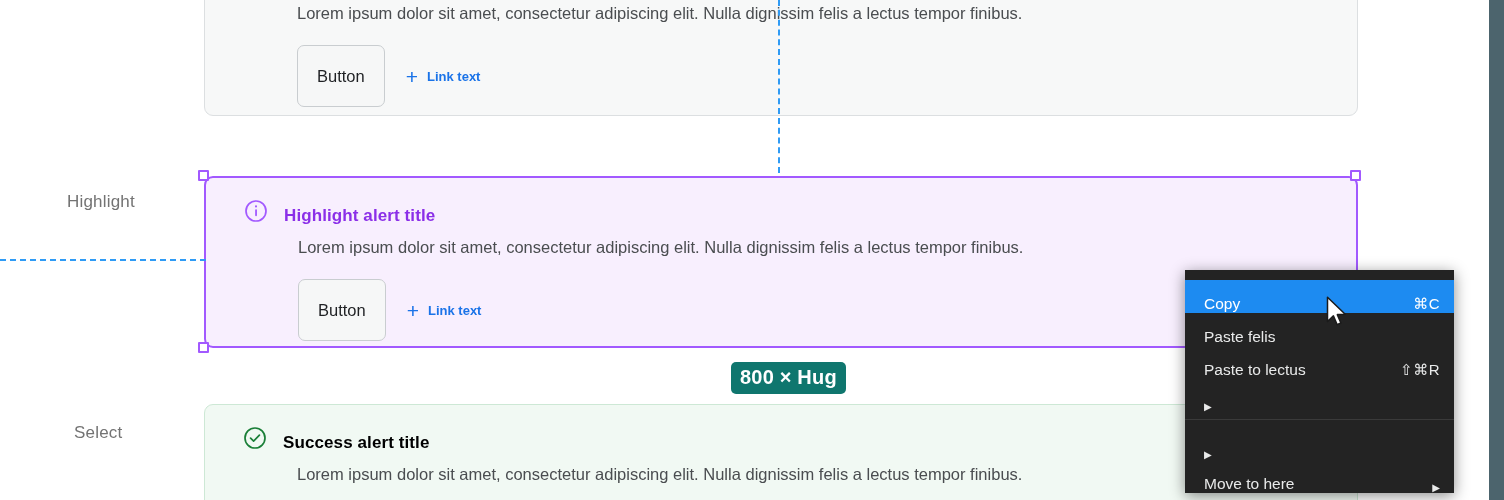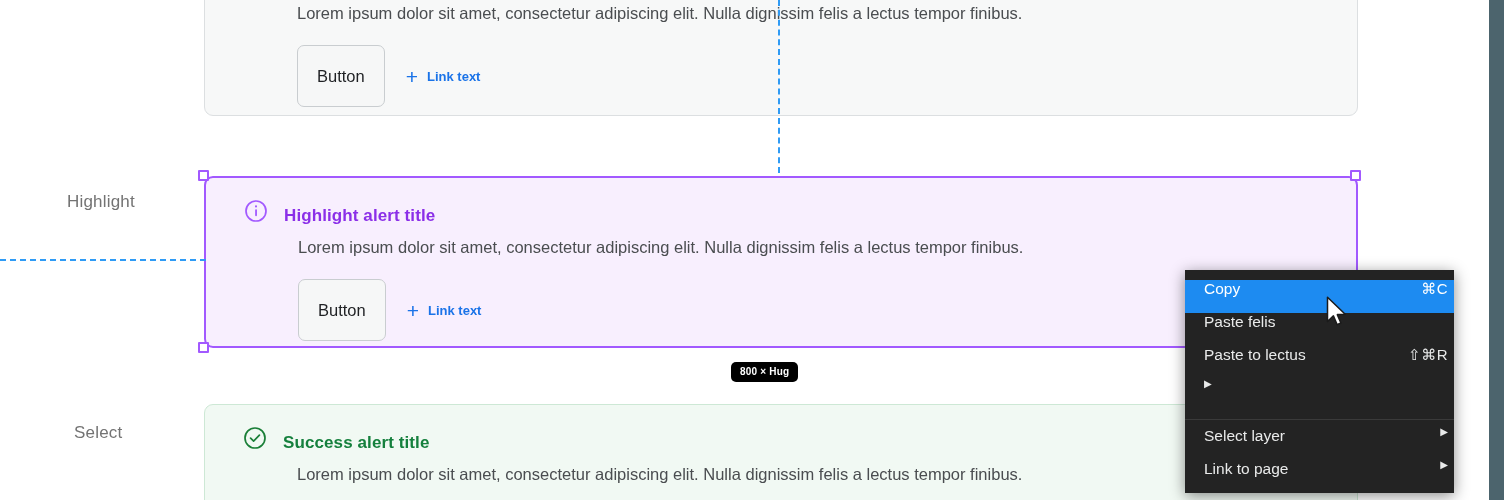--- a/index.html
+++ b/index.html
@@ -72,21 +72,21 @@
   .alert-head {
     display: flex; align-items: flex-end; gap: 16px;
     padding-top: 20px;
   }
   .alert-icon { flex: 0 0 auto; margin-top: 1px; }
   .alert-title {
     font-size: 17px; font-weight: bold; letter-spacing: 0.1px;
     line-height: 22px;
   }
   .alert.highlight .alert-title { color: #8b2fe8; }
-  .alert.success   .alert-title { color: #15803d; }
+  .alert.success   .alert-title { color: #000000; }
 
   .alert-body {
     font-size: 16.5px; color: #4a4d50; line-height: 24px;
     padding-left: 54px; padding-top: 8px;
     white-space: nowrap;
   }
   .alert.neutral .alert-body { padding-top: 0; }
 
   .alert-actions {
     display: flex; align-items: center; gap: 21px;
@@ -110,40 +110,40 @@
   
   .handle {
     position: absolute; width: 11px; height: 11px;
     background: #ffffff; border: 2px solid #a259ff;
     border-radius: 1px;
   }
 
   
   .size-badge {
     position: absolute; left: 731px; top: 362px;
-    background: #000000; color: #ffffff;
-    font-size: 10px; font-weight: bold;
+    background: #0f766e; color: #ffffff;
+    font-size: 20px; font-weight: bold;
     padding: 4px 9px 5px; border-radius: 5px;
     white-space: nowrap; letter-spacing: 0.2px;
   }
 
   
   .ctx-menu {
     position: absolute; left: 1185px; top: 270px;
     width: 269px;
     background: #232323;
     padding: 10px 0 0 0;
     color: #e9eaea;
     font-size: 15.5px;
     box-shadow: 0 3px 14px rgba(0,0,0,0.45);
     overflow: hidden;
   }
   .ctx-item {
-    display: flex; align-items: flex-start;
-    height: 33px; padding: 0 6px 0 19px;
+    display: flex; align-items: flex-end;
+    height: 33px; padding: 0 14px 0 19px;
     cursor: default; white-space: nowrap;
   }
   .ctx-item.selected { background: #1d8bf1; color: #ffffff; }
   .ctx-label { flex: 1 1 auto; }
   .ctx-shortcut { color: #e9eaea; font-size: 15px; letter-spacing: 0.5px; }
   .ctx-item.selected .ctx-shortcut { color: #ffffff; }
   .ctx-arrow { font-size: 10px; color: #e9eaea; line-height: 1; }
   .ctx-sep { height: 1px; background: #3a3a3a; margin: 7px 0 7px 0; }
 
   
@@ -235,26 +235,25 @@
       <span class="ctx-shortcut">⇧⌘R</span>
     </div>
 
     <div class="ctx-item">
       <span class="ctx-arrow">▶</span>
     </div>
 
     <div class="ctx-sep"></div>
 
     <div class="ctx-item">
-      <span class="ctx-label">Select layer</span>
       <span class="ctx-arrow">▶</span>
     </div>
 
     <div class="ctx-item">
-      <span class="ctx-label">Link to page</span>
+      <span class="ctx-label">Move to here</span>
       <span class="ctx-arrow">▶</span>
     </div>
   </div>
 
   <div class="cursor">
     <svg width="22" height="32" viewBox="0 0 22 32">
       <path d="M1.5 1.2 L1.5 25.5 L7.4 19.9 L11.1 28.6 L14.9 27.0 L11.3 18.6 L19.2 18.2 Z" fill="#ffffff" stroke="#1b1b1b" stroke-width="1.5" stroke-linejoin="round"></path>
     </svg>
   </div>
 

